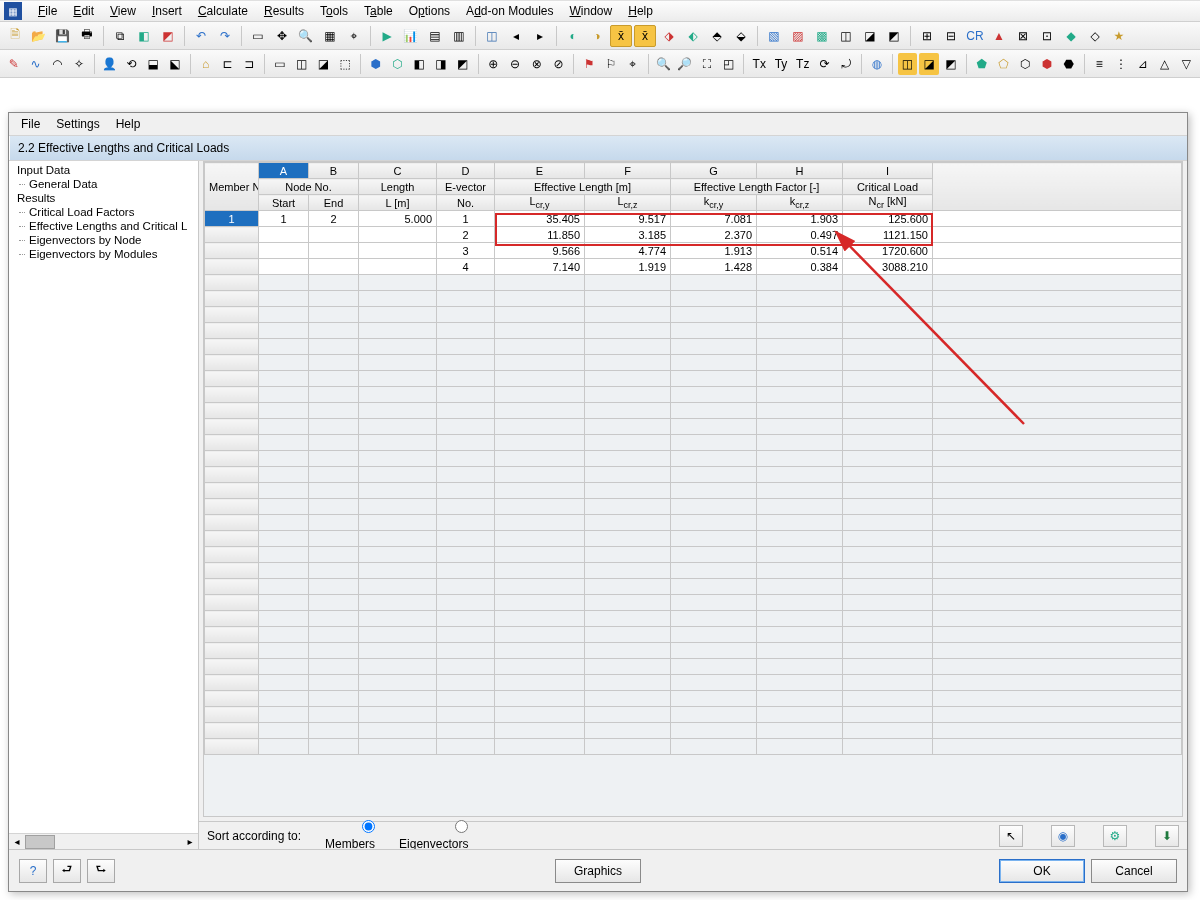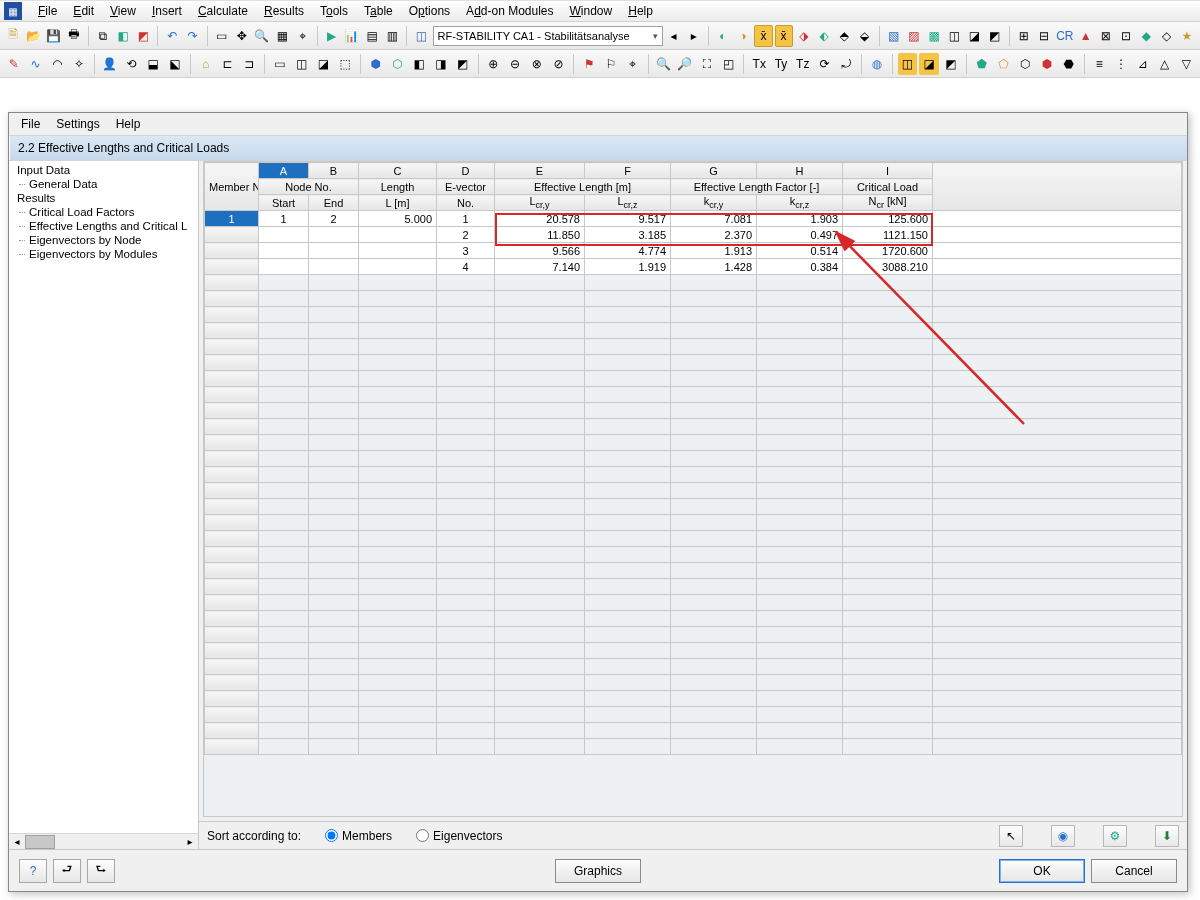--- a/index.html
+++ b/index.html
@@ -231,21 +231,21 @@
   .sort-bar {
     height: 28px;
     border-top: 1px solid #c8c8c8;
     display: flex;
     align-items: center;
     padding: 0 8px;
     gap: 24px;
     font-size: 12px;
     background: #f0f0f0;
   }
-  .sort-bar label { display:flex; align-items:center; gap:4px; }
+  .sort-bar label { display:flex; align-items:flex-end; gap:4px;flex-direction:column; }
   .sort-bar .spacer { flex:1; }
   .sort-bar .icon-btn {
     width:24px; height:22px; border:1px solid #b8b8b8; background:linear-gradient(#fdfdfd,#e8e8e8);
     display:inline-flex; align-items:center; justify-content:center; margin-left:4px;
   }
   input[type=radio] { margin:0; }
 
   .dlg-footer {
     height: 42px;
     border-top: 1px solid #c8c8c8;
@@ -320,23 +320,20 @@
     <span class="tb-btn" style="color:#c89b2d">🔍</span>
     <span class="tb-btn">▦</span>
     <span class="tb-btn">⌖</span>
     <span class="tb-sep"></span>
     <span class="tb-btn" style="color:#2a8">▶</span>
     <span class="tb-btn">📊</span>
     <span class="tb-btn">▤</span>
     <span class="tb-btn">▥</span>
     <span class="tb-sep"></span>
     <span class="tb-btn" style="color:#3a6fb0">◫</span>
-    <div class="combo" style="min-width:230px">
-        <span>RF-STABILITY CA1 - Stabilitätsanalyse</span>
-      </div>
     <span class="tb-btn">◂</span>
     <span class="tb-btn">▸</span>
     <span class="tb-sep"></span>
     <span class="tb-btn" style="color:#2a8">◐</span>
     <span class="tb-btn" style="color:#c89b2d">◑</span>
     <span class="tb-btn" style="background:#f6c444;border:1px solid #c89b2d">x̄</span>
     <span class="tb-btn" style="background:#f6c444;border:1px solid #c89b2d">x̄</span>
     <span class="tb-btn" style="color:#c33">⬗</span>
     <span class="tb-btn" style="color:#2a8">⬖</span>
     <span class="tb-btn">⬘</span>
@@ -507,21 +504,21 @@
               </tr>
             </thead>
             <tbody id="grid-body">
 
             <tr>
                   <td class="row-hdr sel">1</td>
                   <td class="ctr">1</td>
                   <td class="ctr">2</td>
                   <td class="num">5.000</td>
                   <td class="ctr">1</td>
-                  <td class="num">20.578</td>
+                  <td class="num">35.405</td>
                   <td class="num">9.517</td>
                   <td class="num">7.081</td>
                   <td class="num">1.903</td>
                   <td class="num">125.600</td>
                   <td class="blank"></td>
                 </tr>
                 <tr>
                   <td class="row-hdr"></td>
                   <td class="ctr"></td>
                   <td class="ctr"></td>

